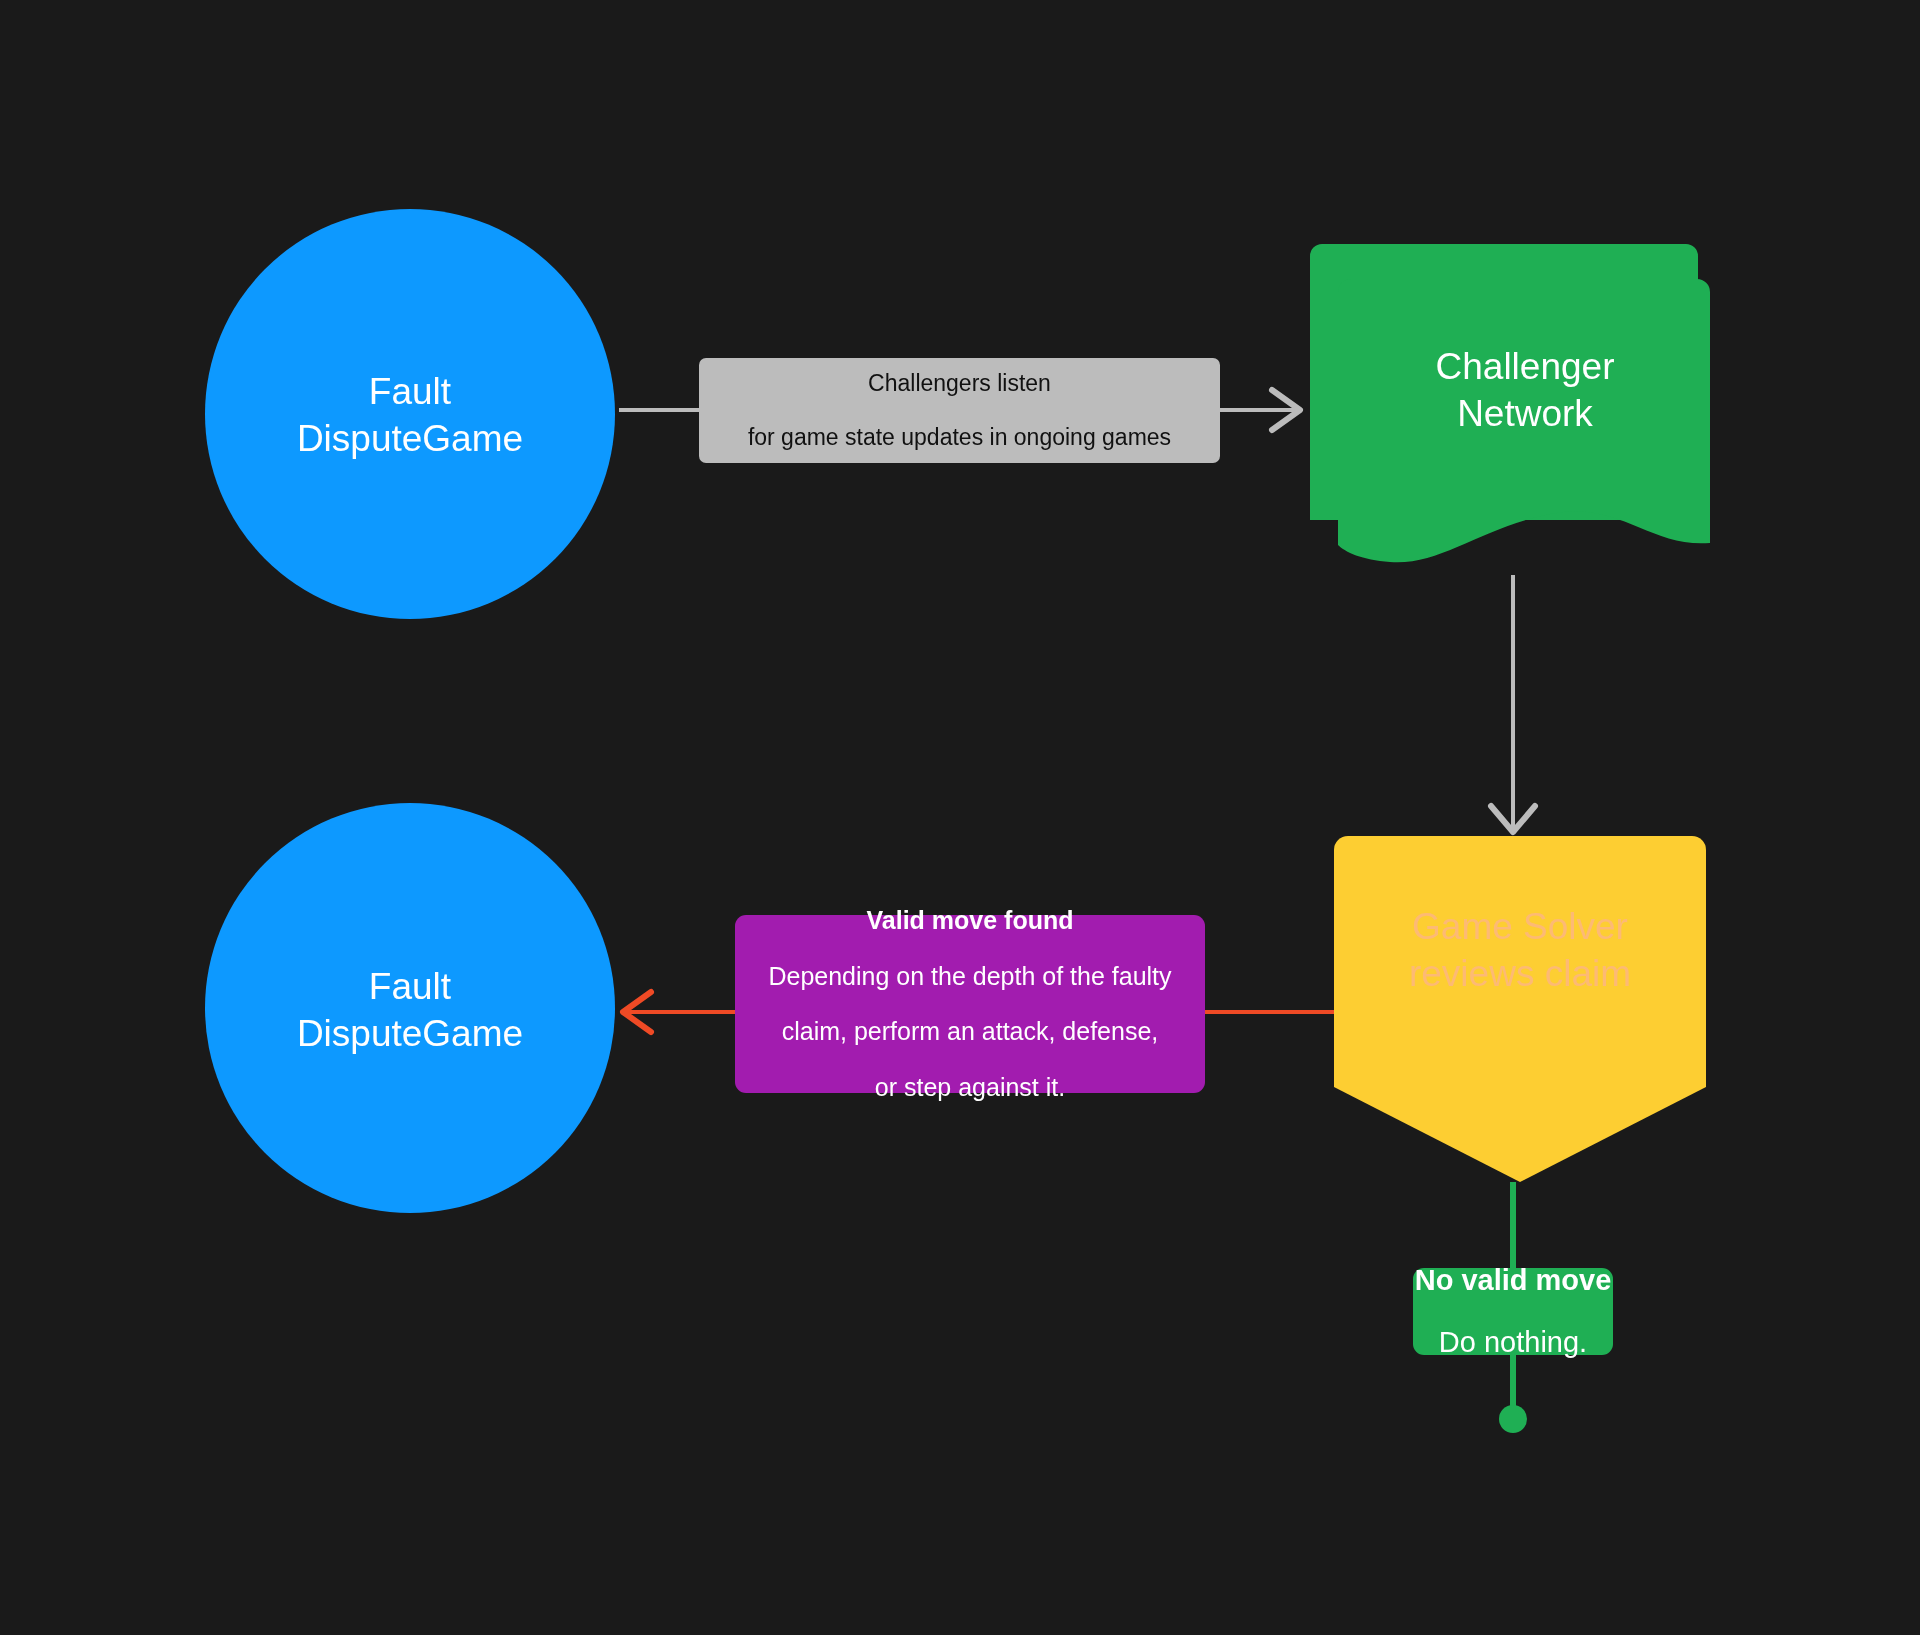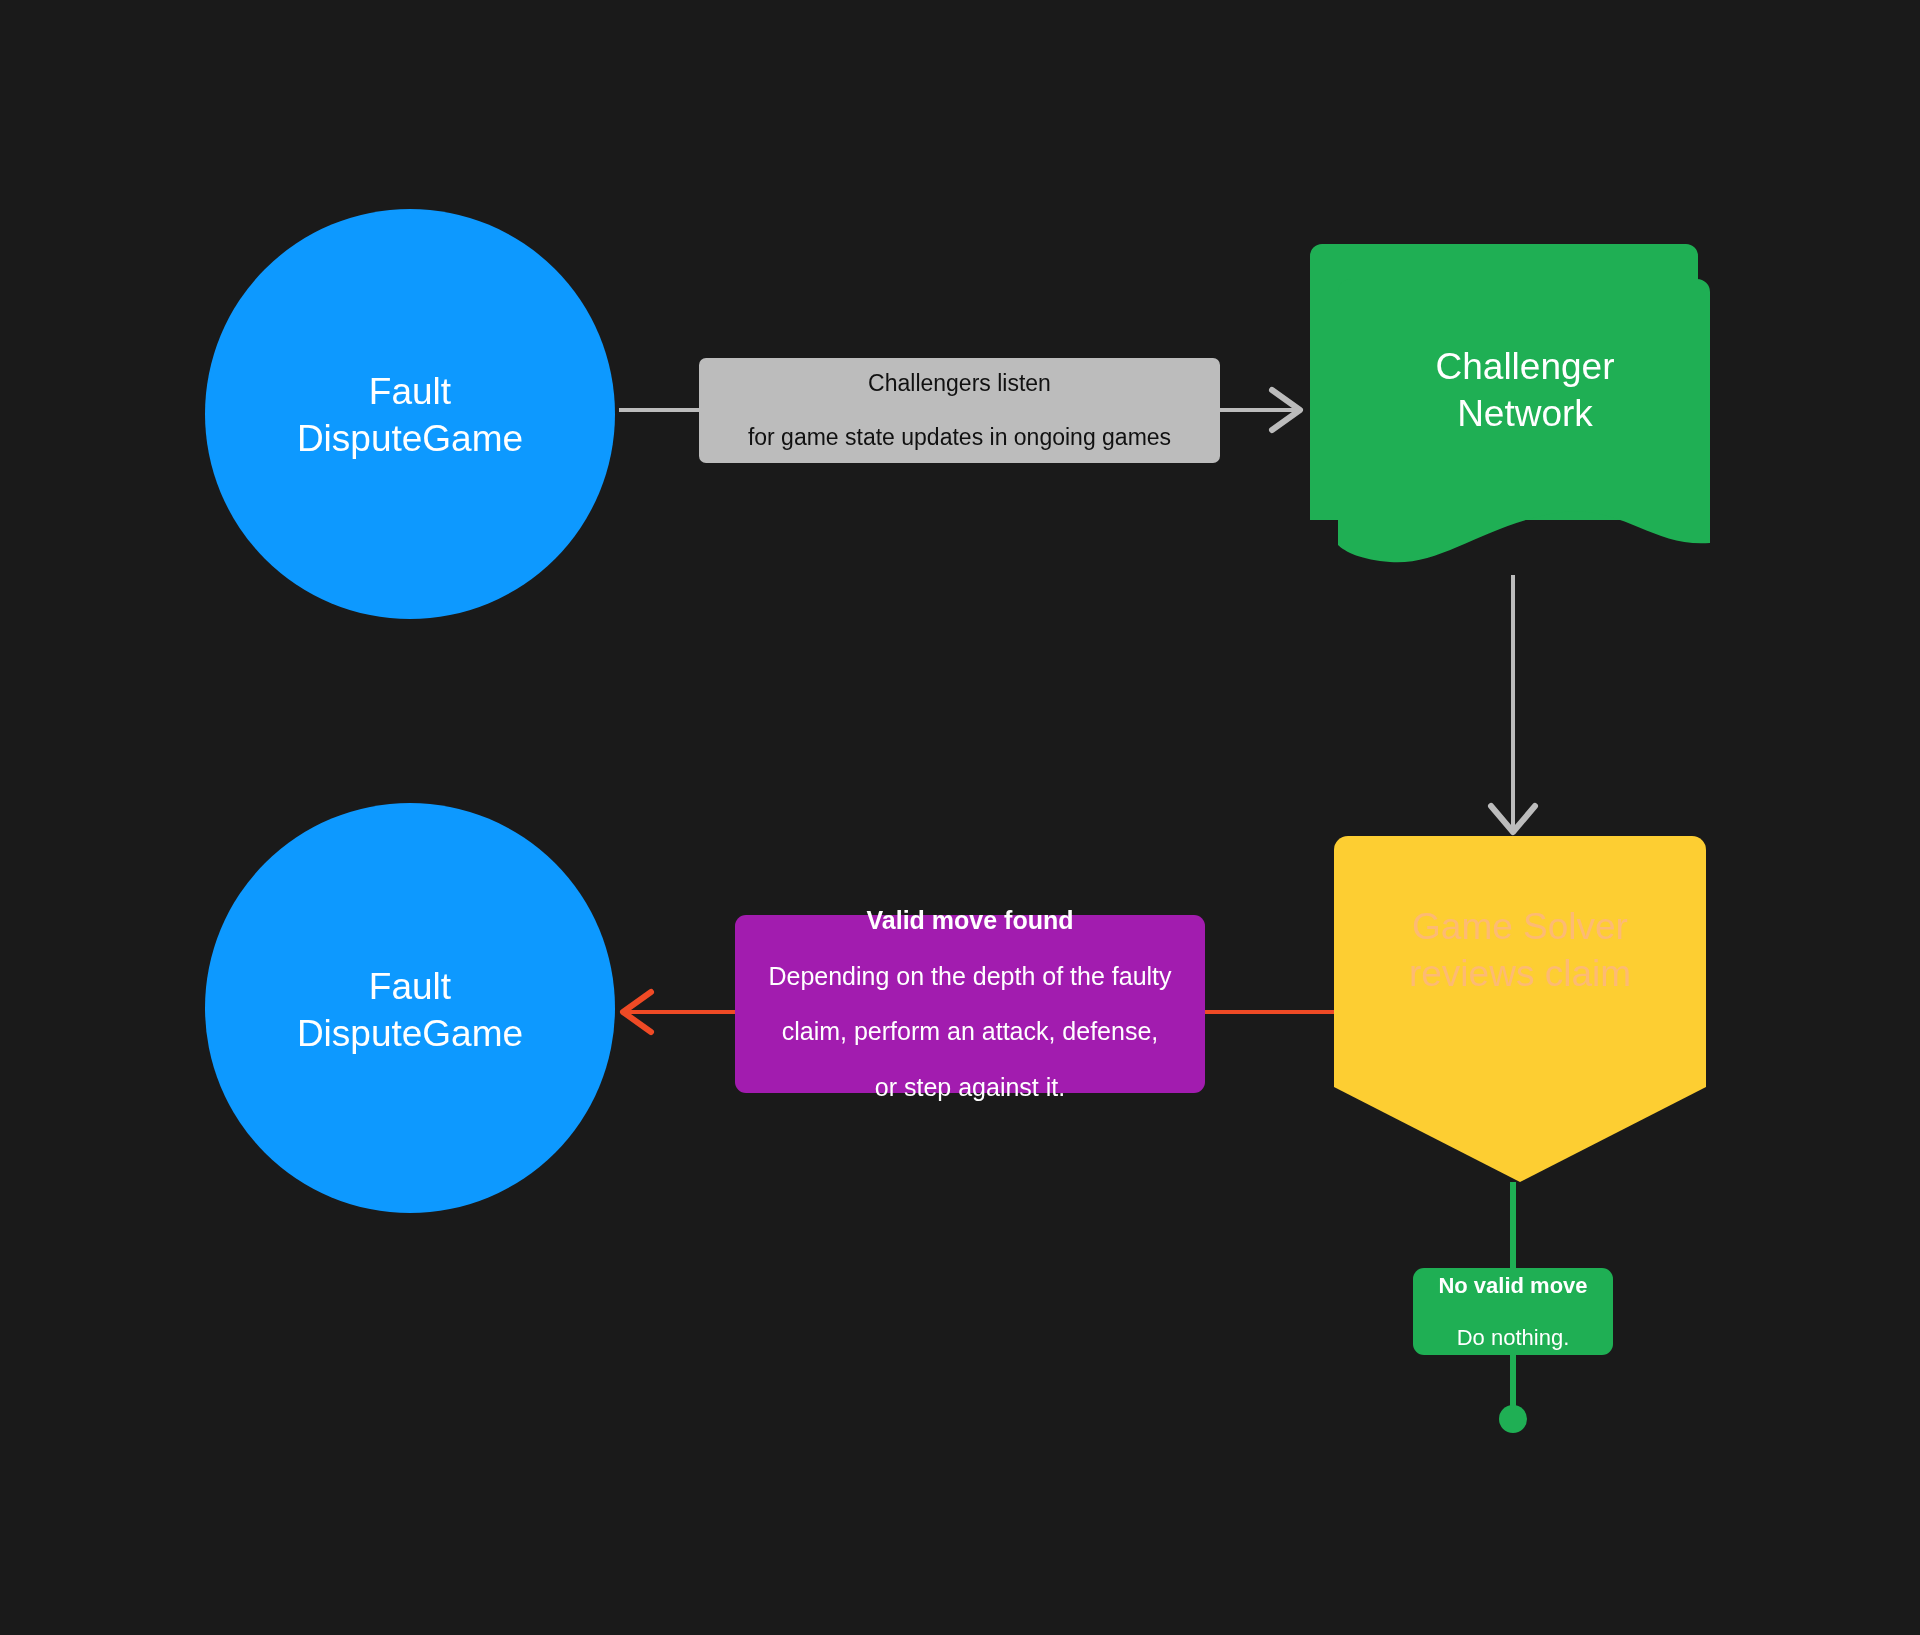--- a/index.html
+++ b/index.html
@@ -74,21 +74,21 @@
     color: #ffffff;
     border-radius: 11px;
     font-size: 25px;
     line-height: 1.42;
     padding: 12px 18px;
   }
   .edge-label.green {
     background: #1faf54;
     color: #ffffff;
     border-radius: 11px;
-    font-size: 22px;
+    font-size: 29px;
     line-height: 1.42;
     padding: 12px 18px;
   }
   .lbl-strong {
     font-weight: 700;
   }
   .lbl-line {
     display: block;
     white-space: nowrap;
   }

